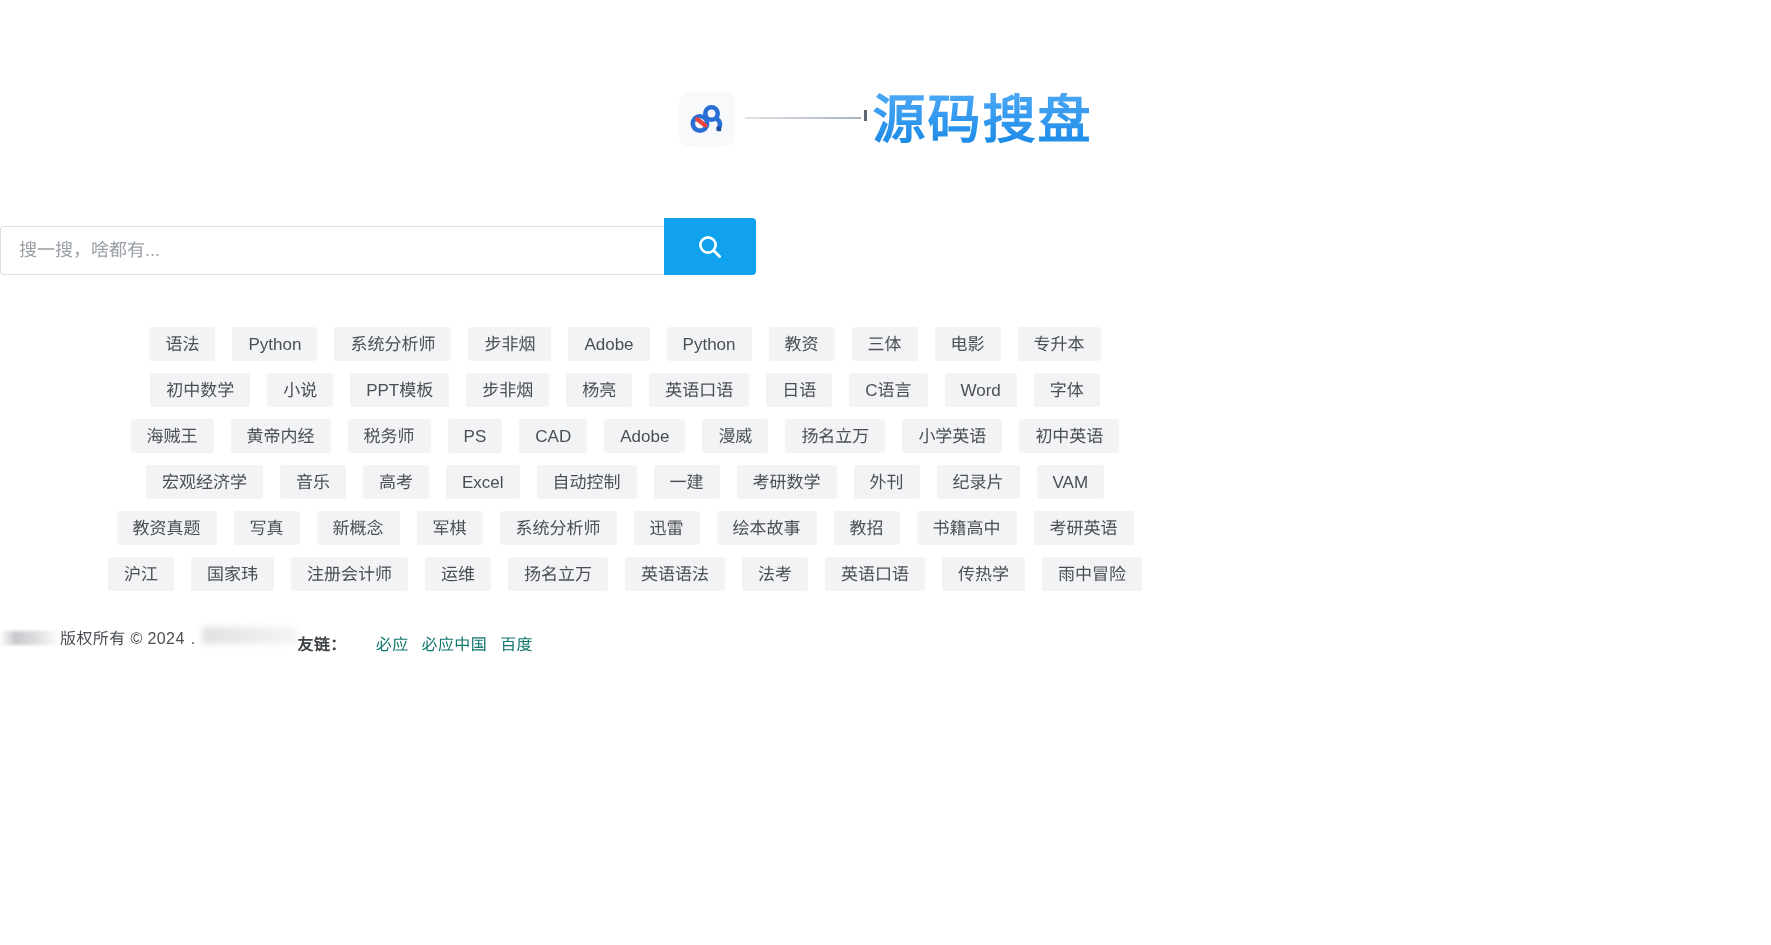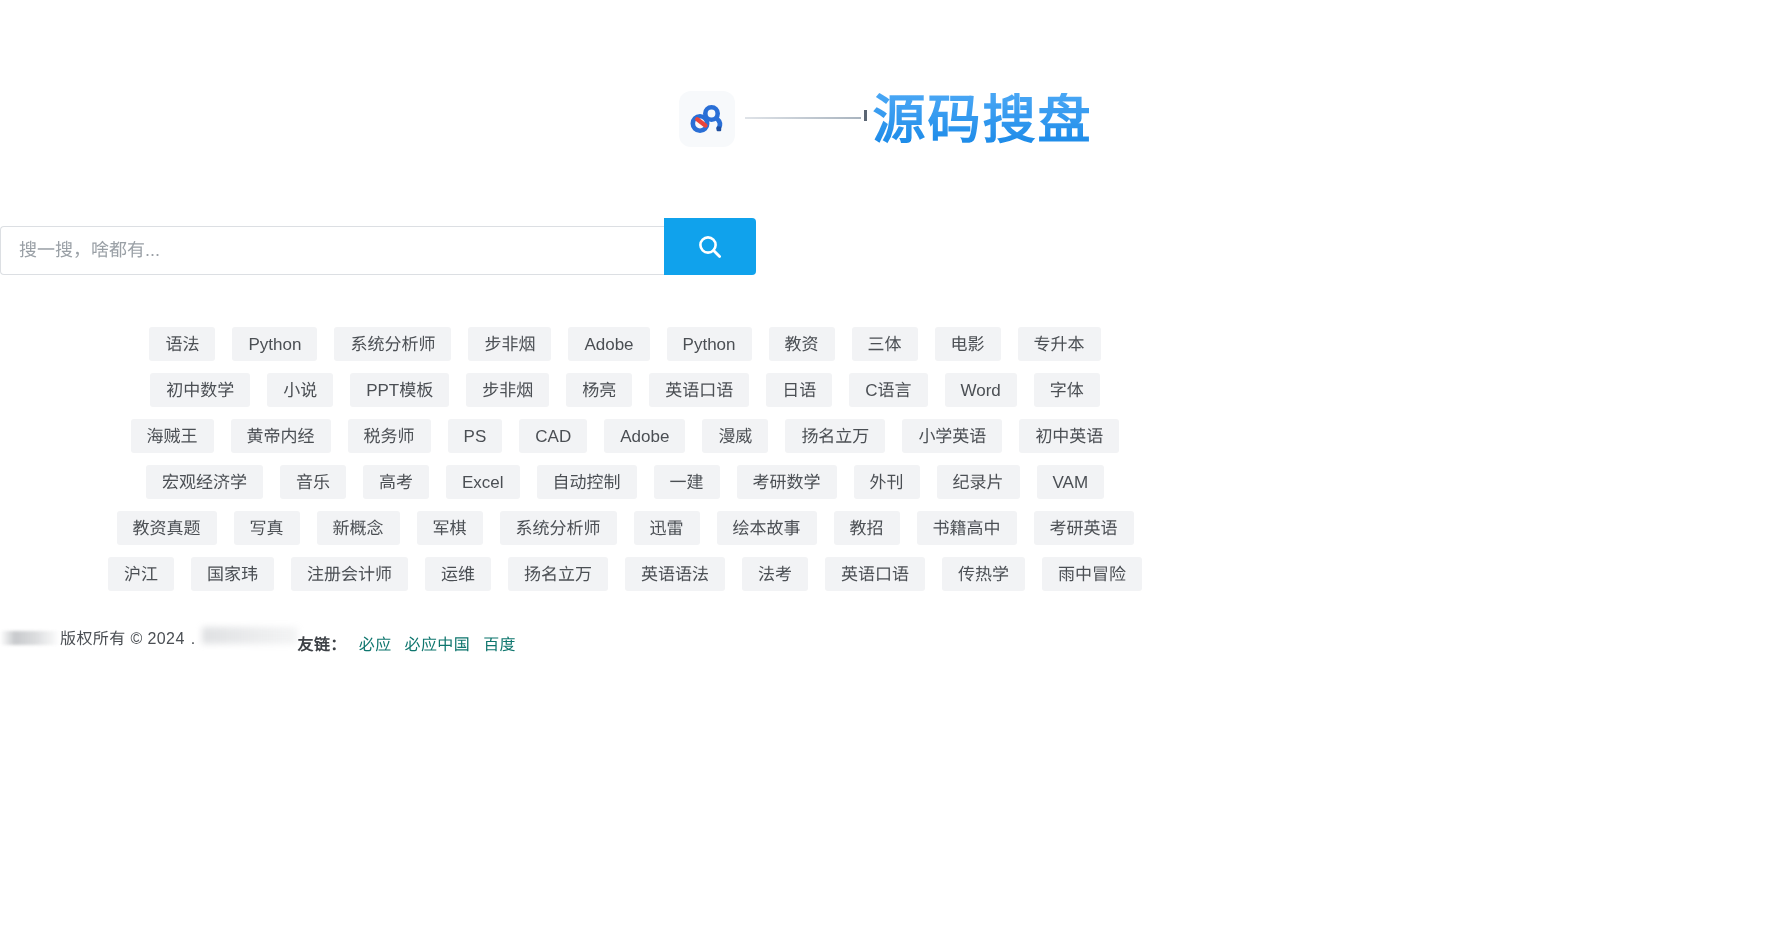--- a/index.html
+++ b/index.html
@@ -183,21 +183,21 @@
     display: inline-block;
     width: 96px;
     height: 17px;
     background: linear-gradient(to right, rgba(150,155,162,0.30), rgba(150,155,162,0.10));
     filter: blur(3px);
     border-radius: 2px;
   }
   .footer-links {
     display: flex;
     align-items: baseline;
-    gap: 12px;
+    gap: 29px;
     letter-spacing: .4px;
   }
   .footer-links-label { font-weight: bold; color: #3d4146; }
   .footer-link {
     color: #0f766e;
     text-decoration: none;
     cursor: pointer;
   }
 </style>
 </head>

